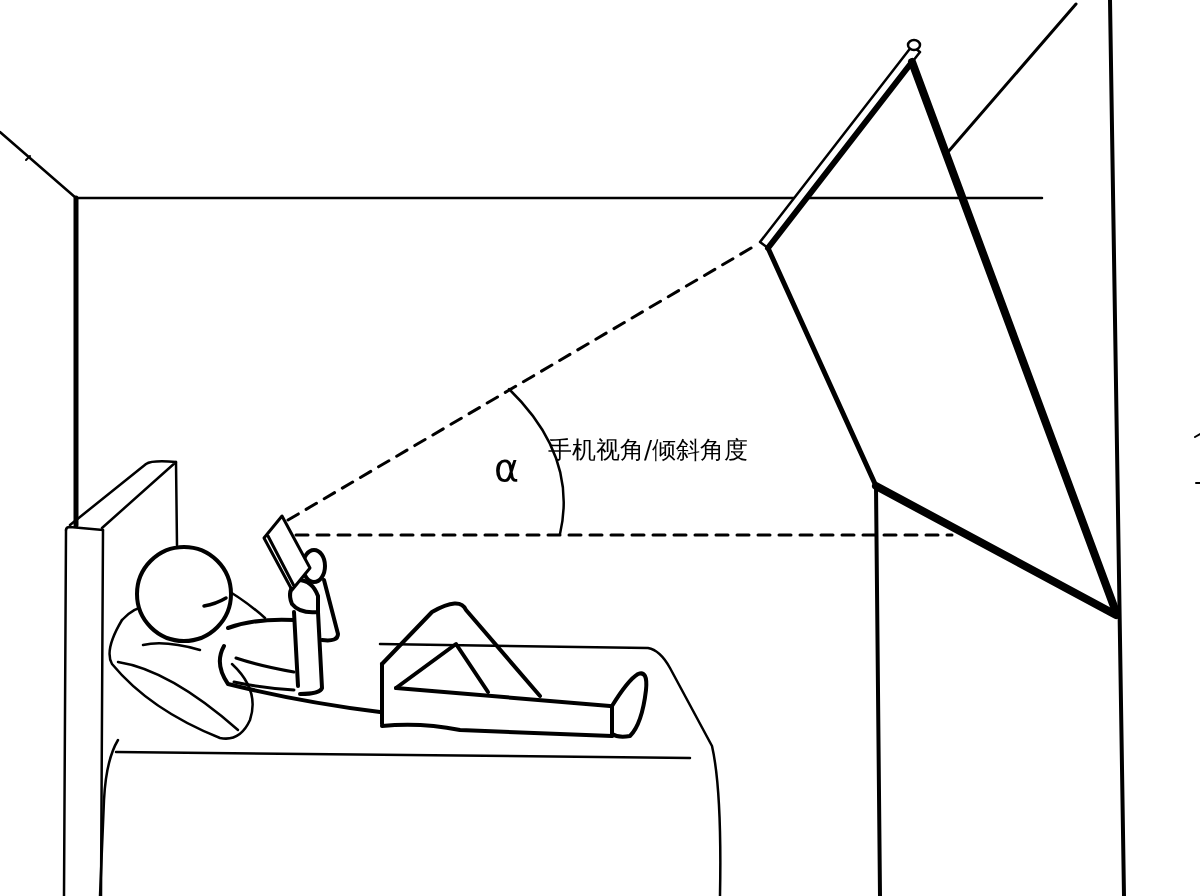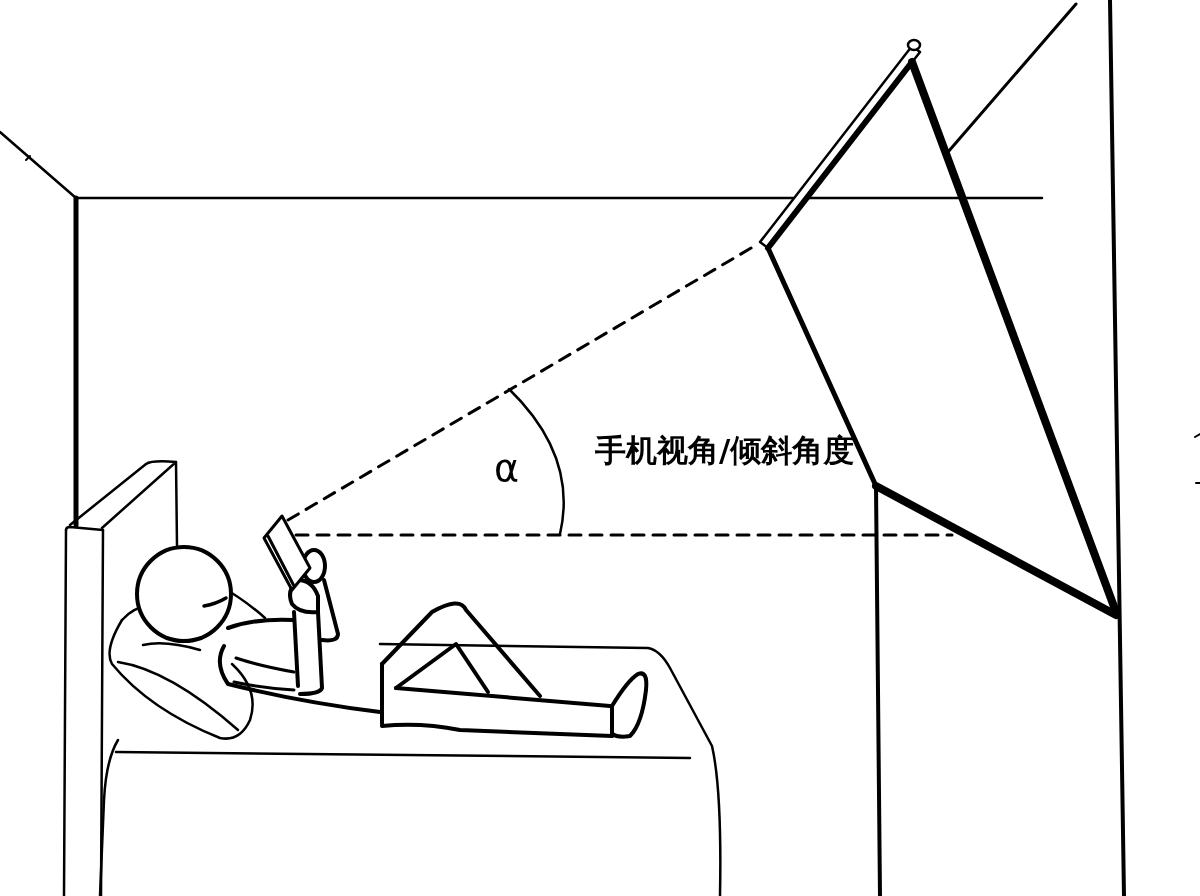--- a/index.html
+++ b/index.html
@@ -1,20 +1,20 @@
 <!DOCTYPE html>
 <html><head>
 <meta charset="utf-8">
 <style>
   html, body { margin: 0; padding: 0; background: #ffffff; }
   #stage { position: relative; width: 1200px; height: 896px; overflow: hidden; background: #ffffff; }
   svg { position: absolute; left: 0; top: 0; }
   .lbl { position: absolute; color: #000; font-family: "DejaVu Sans", sans-serif; white-space: nowrap; }
   #alpha { left: 494px; top: 446px; font-size: 38px; line-height: 44px; }
-  #caption { left: 595px; top: 432px; font-size: 31px; line-height: 36px; letter-spacing: 0px; font-weight: bold; }
+  #caption { left: 548px; top: 432px; font-size: 24px; line-height: 36px; letter-spacing: 0px; }
 </style>
 </head>
 <body>
 
 <div id="stage">
   <svg width="1200" height="896" viewBox="0 0 1200 896" xmlns="http://www.w3.org/2000/svg" fill="none" stroke="#000" stroke-linecap="round" stroke-linejoin="round">
 
     <g>
       <line x1="0" y1="132" x2="76" y2="198" stroke-width="2.5"></line>
       <line x1="76" y1="198" x2="1042" y2="198" stroke-width="2.5"></line>

